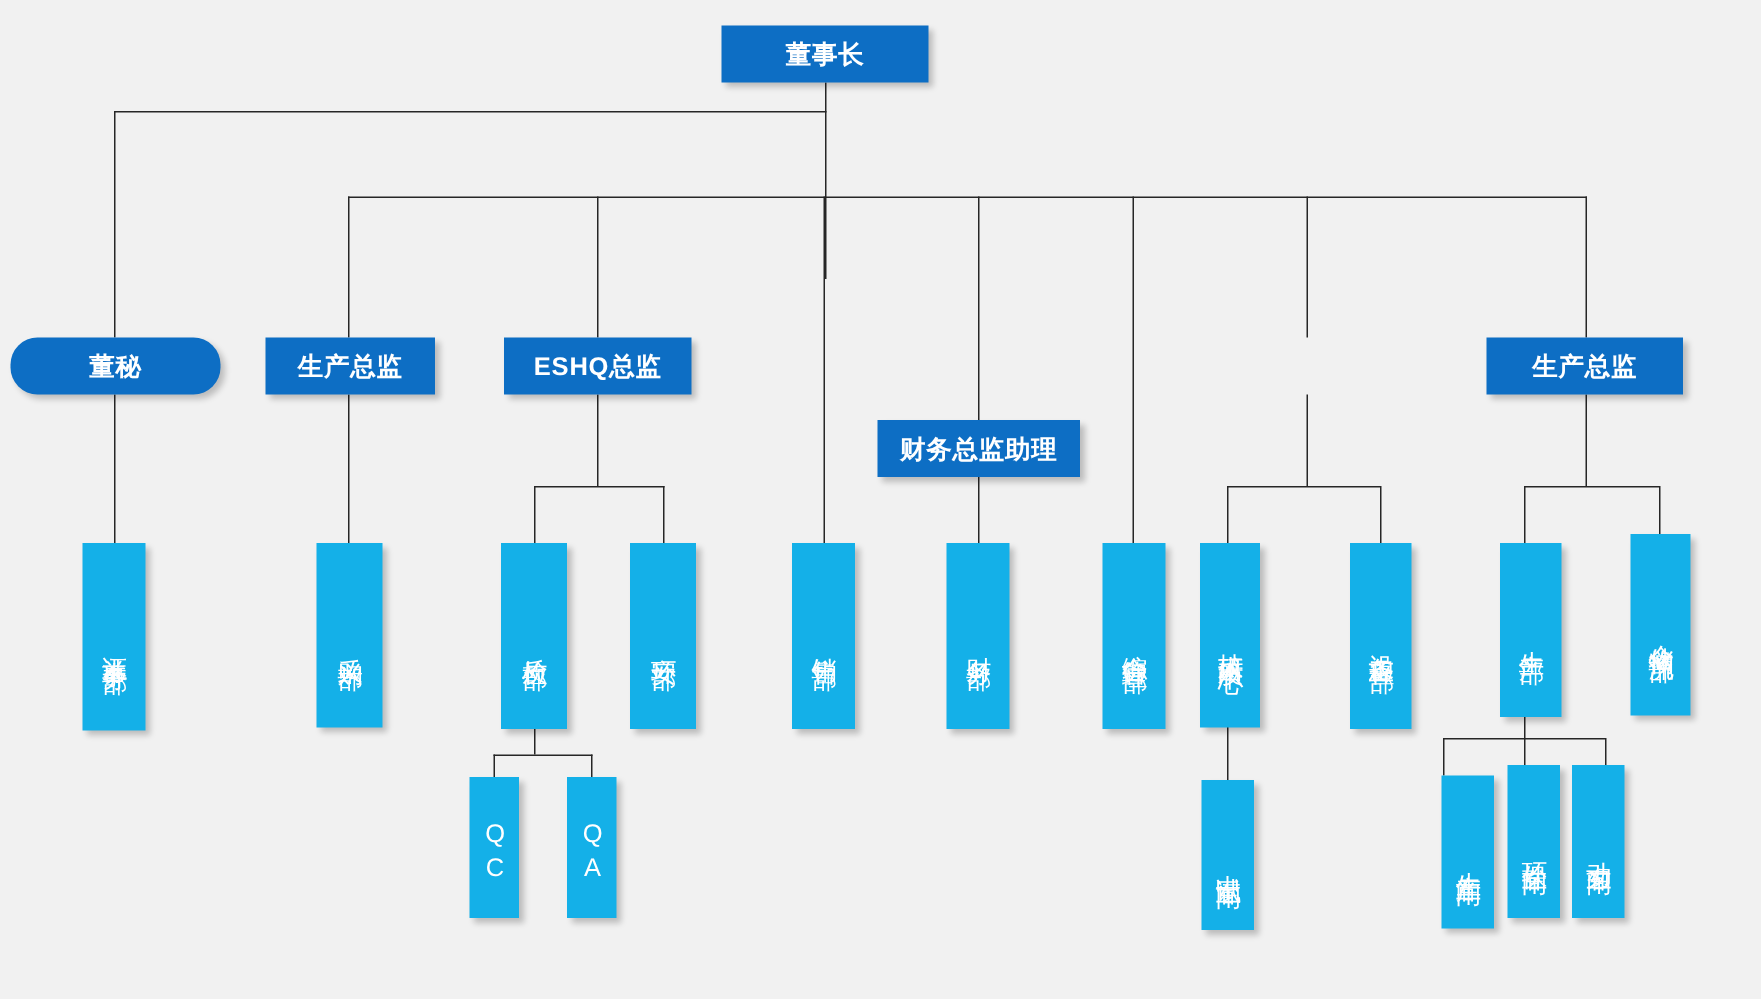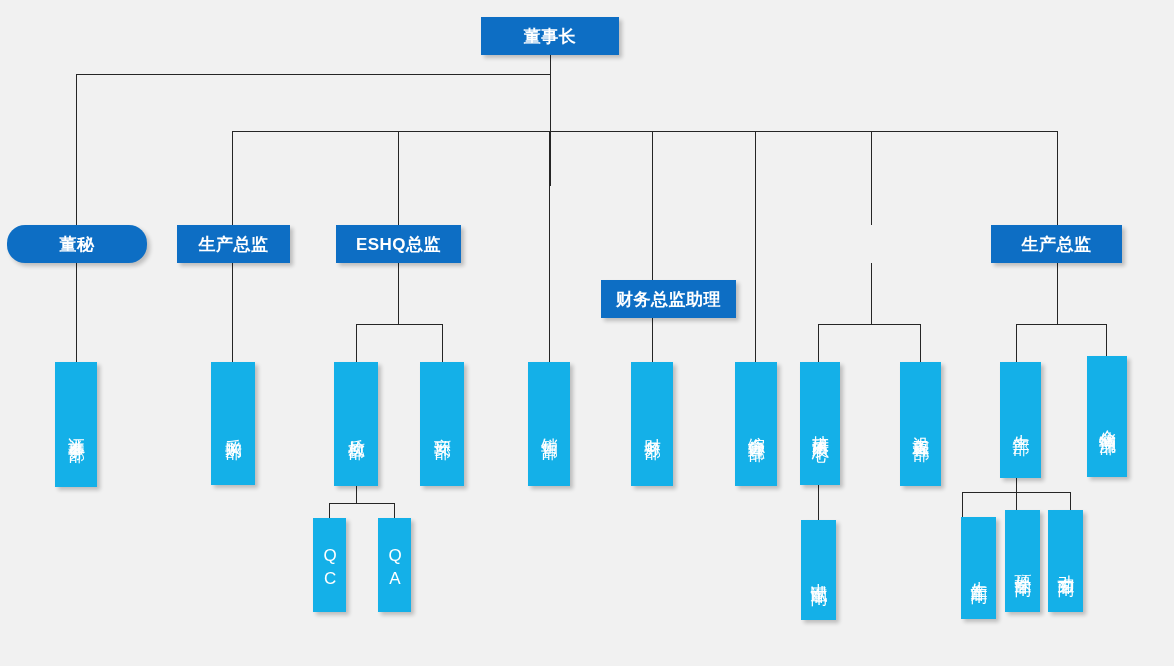--- a/index.html
+++ b/index.html
@@ -110,21 +110,21 @@
   <div class="line v" style="left:962px; top:492px; height:25px;"></div>
   <div class="line v" style="left:1016px; top:492px; height:18px;"></div>
   <div class="line v" style="left:1070px; top:492px; height:18px;"></div>
 
   <div class="node exec" style="left:481px; top:17px; width:138px; height:38px;">董事长</div>
 
 
   <div class="node exec" style="left:7px; top:225px; width:140px; height:38px;border-radius:18px;">董秘</div>
   <div class="node exec" style="left:177px; top:225px; width:113px; height:38px;">生产总监</div>
   <div class="node exec" style="left:336px; top:225px; width:125px; height:38px;text-align:center;">ESHQ总监</div>
-  <div class="node exec" style="left:585px; top:280px; width:135px; height:38px;margin-left:16px;">财务总监助理</div>
+  <div class="node exec" style="left:585px; top:280px; width:135px; height:38px;">财务总监助理</div>
   <div class="node exec" style="left:991px; top:225px; width:131px; height:38px;">生产总监</div>
 
   <div class="node dept" style="left:55px; top:362px; width:42px; height:125px;">证券事务部</div>
   <div class="node dept" style="left:211px; top:362px; width:44px; height:123px;">采购部</div>
   <div class="node dept" style="left:334px; top:362px; width:44px; height:124px;">质检部</div>
   <div class="node dept" style="left:420px; top:362px; width:44px; height:124px;">安环部</div>
   <div class="node dept" style="left:528px; top:362px; width:42px; height:124px;">销售部</div>
   <div class="node dept" style="left:631px; top:362px; width:42px; height:124px;">财务部</div>
   <div class="node dept" style="left:735px; top:362px; width:42px; height:124px;">综合管理部</div>
   <div class="node dept" style="left:800px; top:362px; width:40px; height:123px;">技术研发中心</div>

